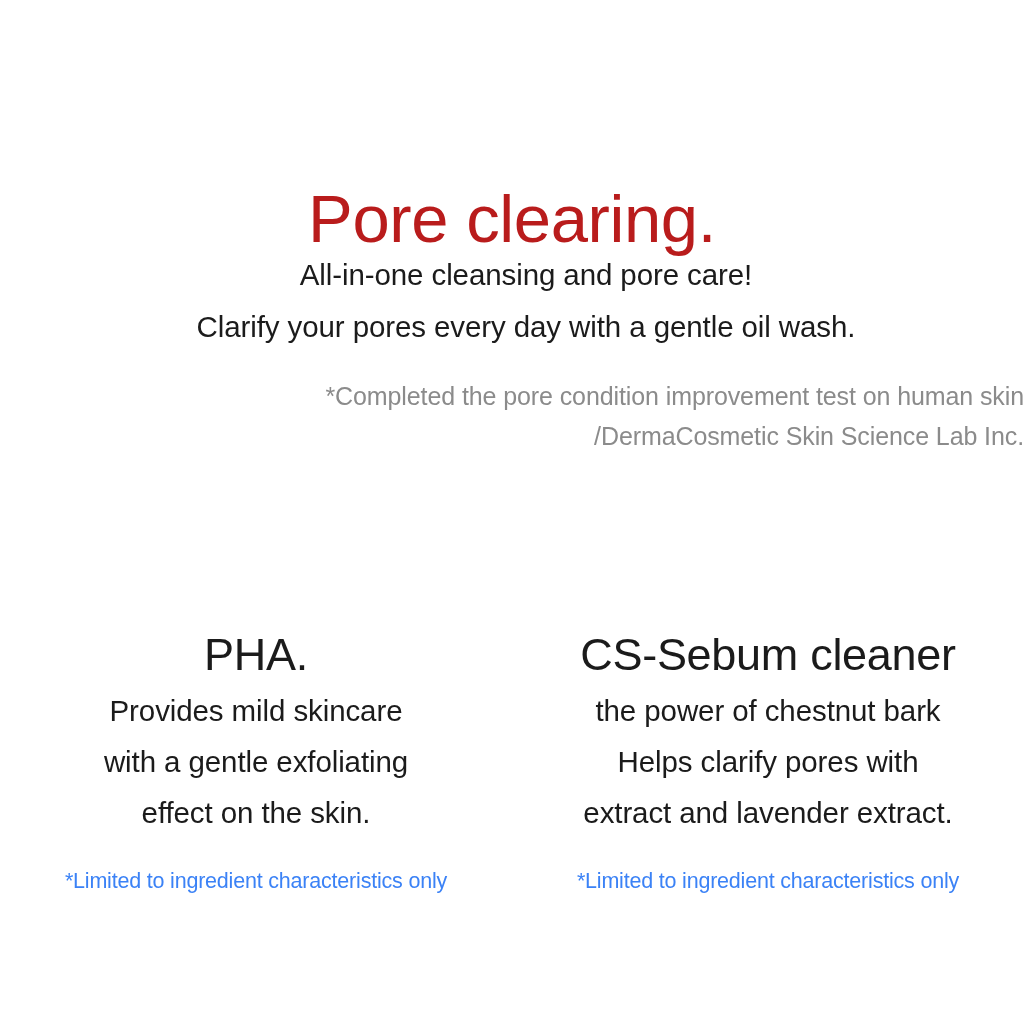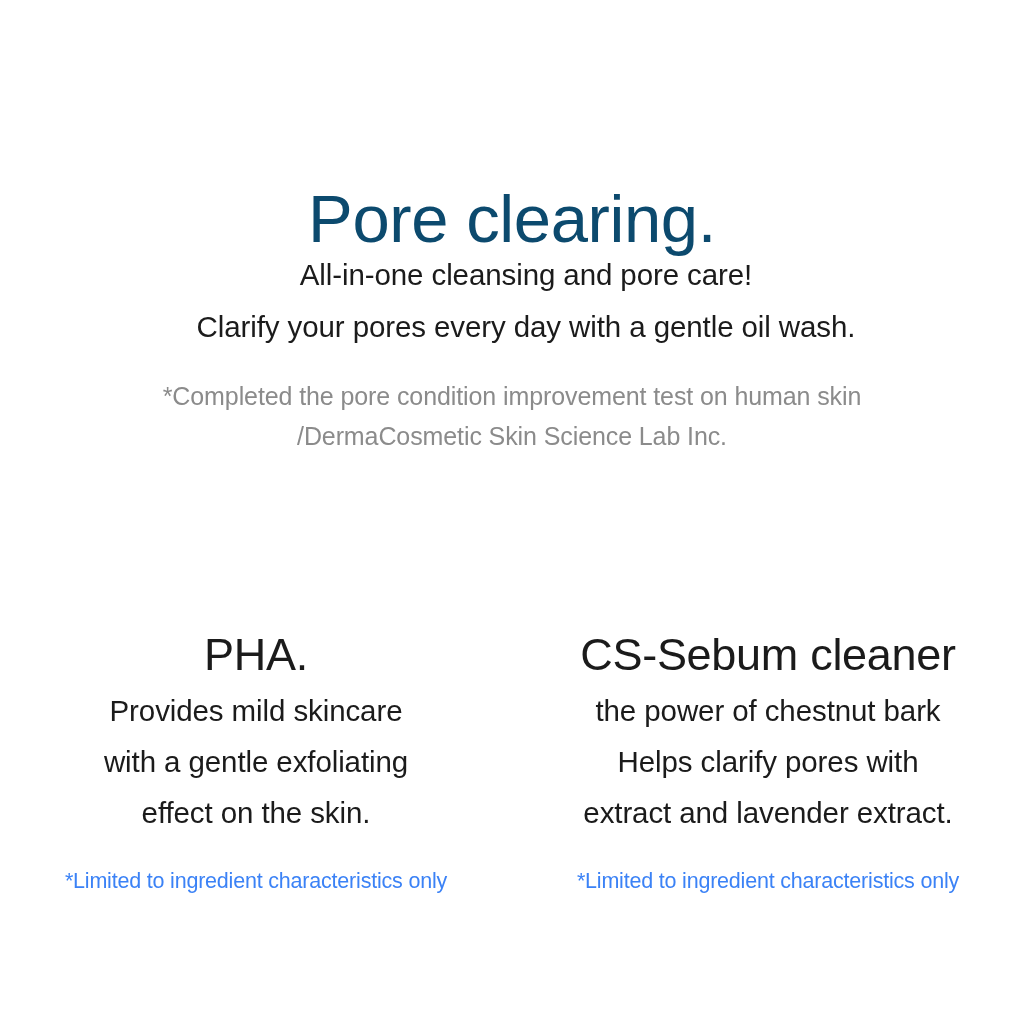--- a/index.html
+++ b/index.html
@@ -34,21 +34,21 @@
 
   .hero-title {
     position: absolute;
     left: 0;
     top: 134px;
     width: 1024px;
     font-size: 67px;
     font-weight: 300;
     letter-spacing: -0.4px;
     line-height: 80px;
-    color: #0c4a6e;
+    color: #b91c1c;
     white-space: nowrap;
   }
 
   .hero-sub {
     position: absolute;
     left: 0;
     top: 249px;
     width: 1024px;
     font-size: 29.5px;
     font-weight: 400;
@@ -62,20 +62,21 @@
   .hero-note {
     position: absolute;
     left: 0;
     top: 376px;
     width: 1024px;
     font-size: 25px;
     font-weight: 400;
     line-height: 40px;
     letter-spacing: -0.1px;
     color: #8b8b8b;
+    text-align: right;
   }
   .hero-note .line { display: block; }
 
   
   .columns {
     position: absolute;
     left: 0;
     top: 9px;
     width: 1000px;
     height: 1024px;

